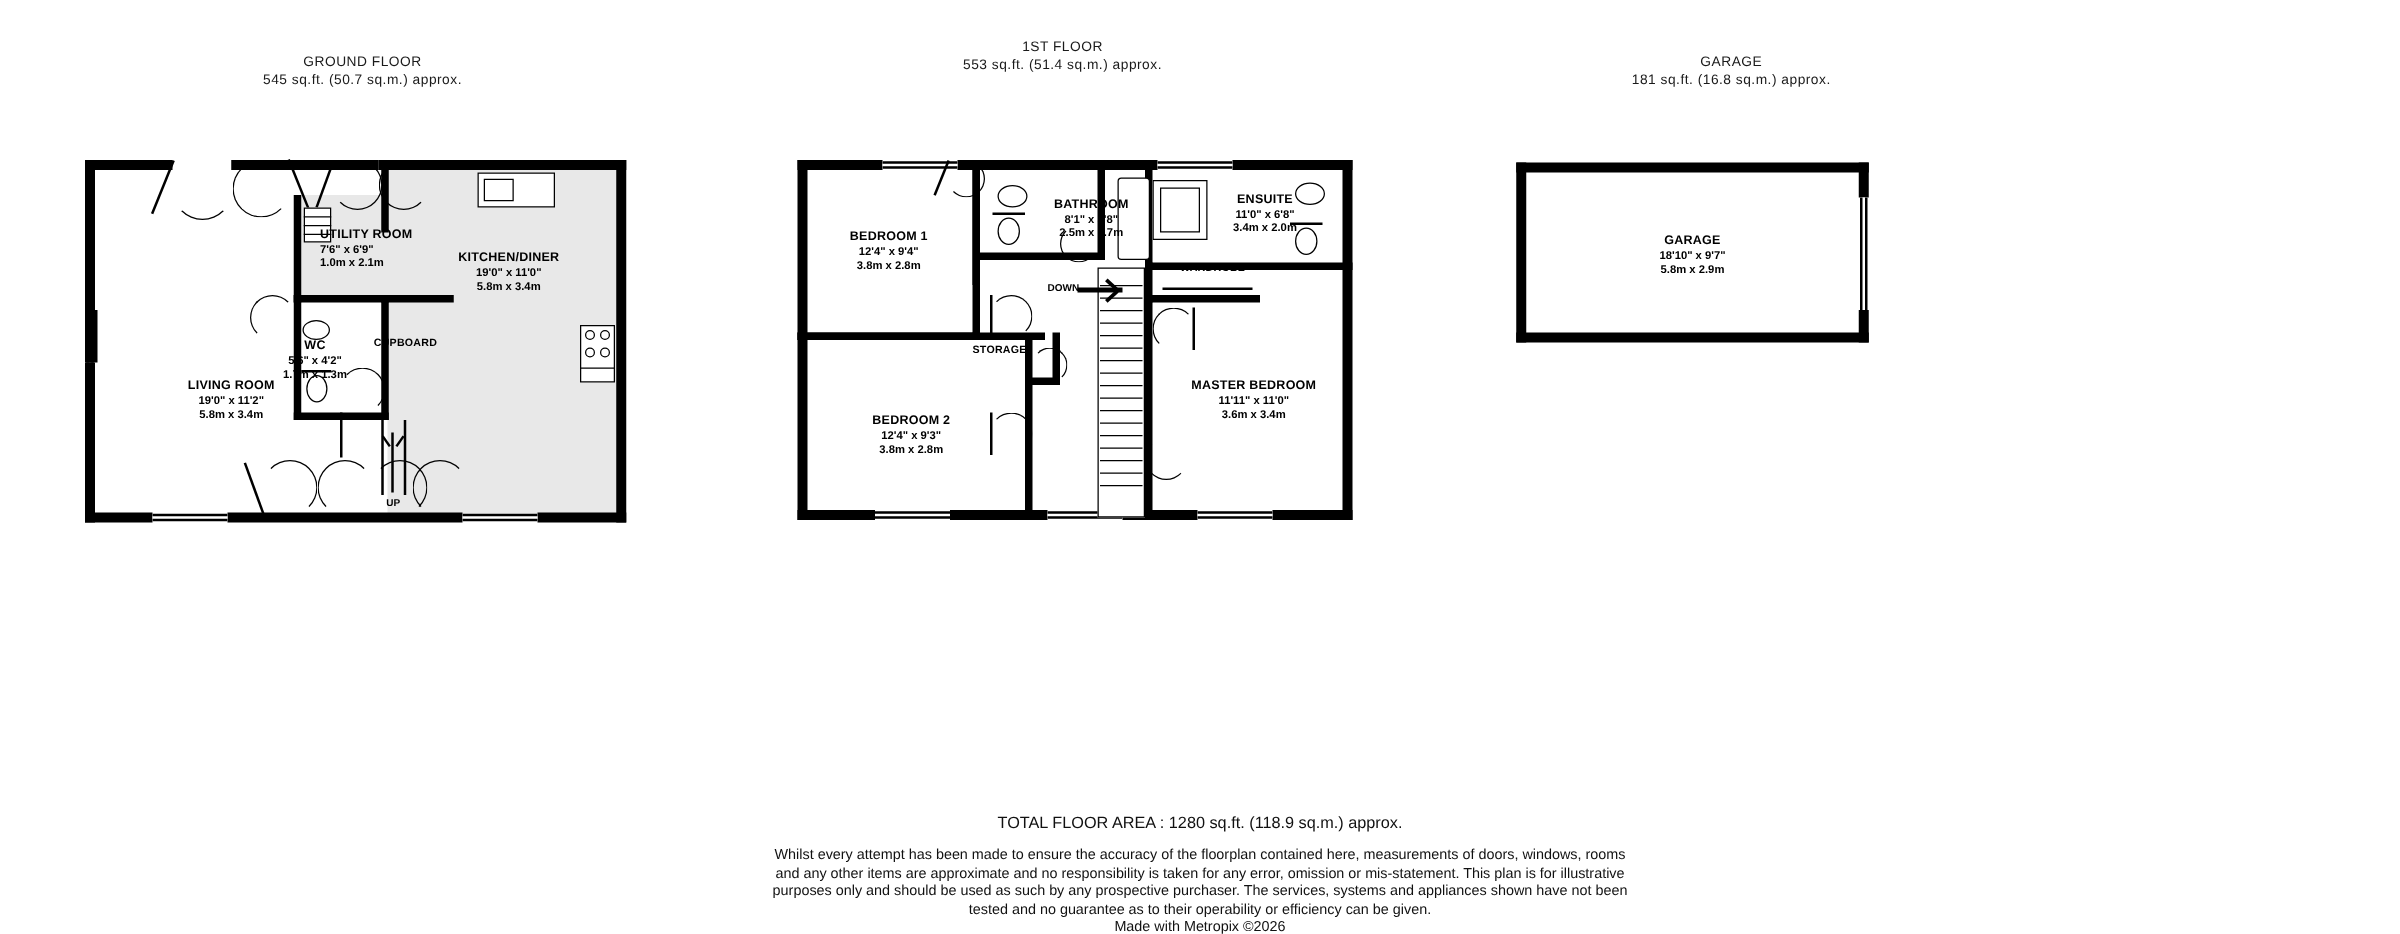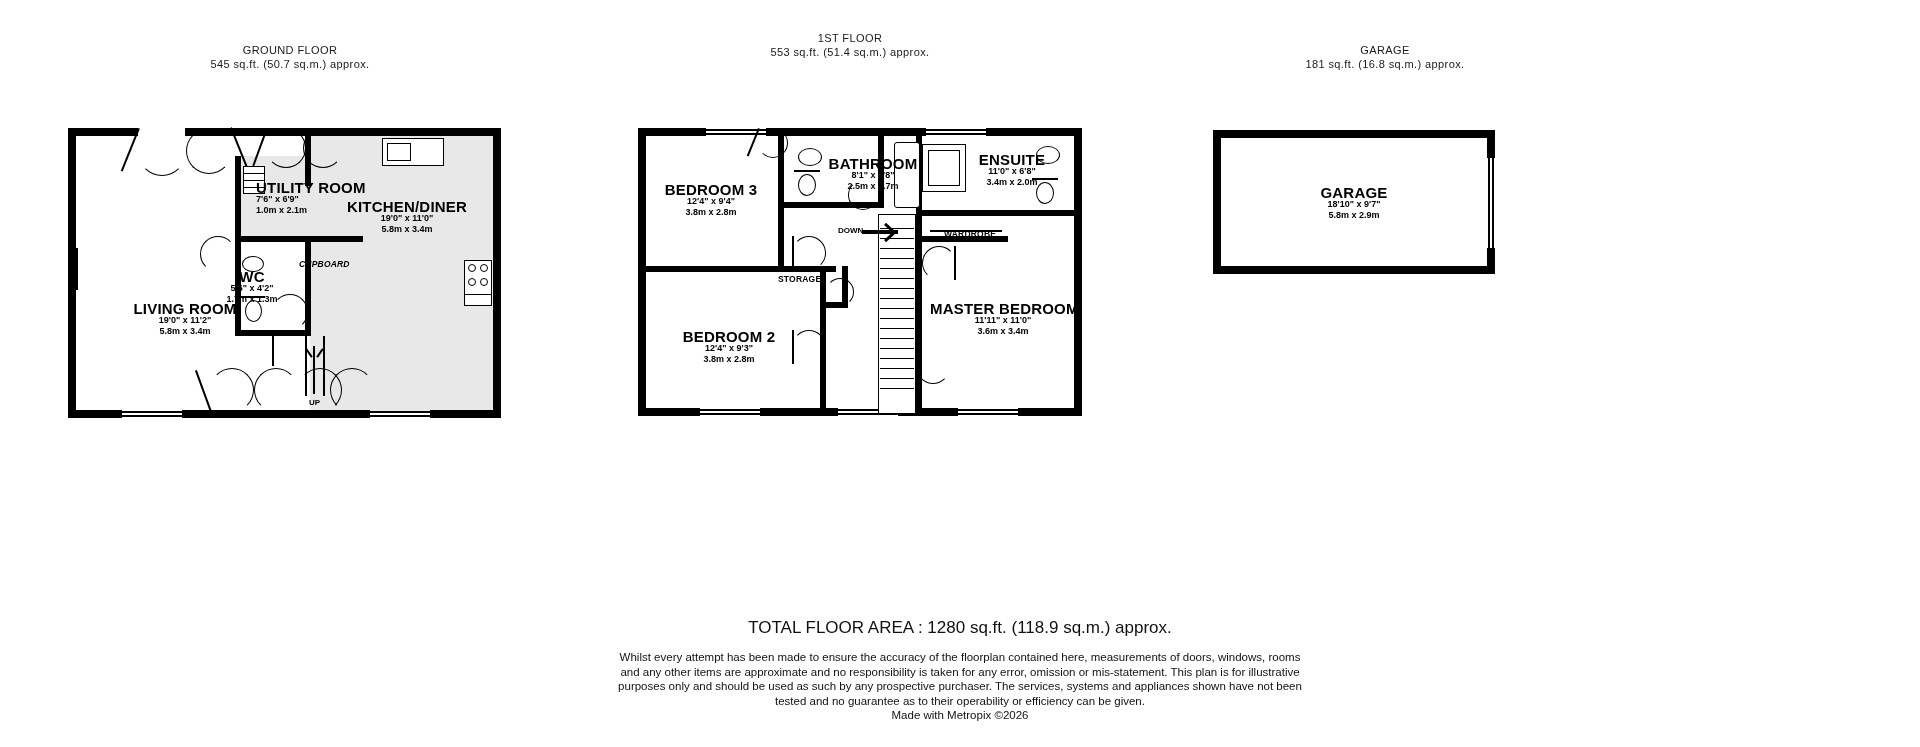--- a/index.html
+++ b/index.html
@@ -56,21 +56,21 @@
   
   .room-label {
     position: absolute;
     text-align: center;
     font-size: 9.5px;
     font-weight: bold;
     line-height: 11.5px;
     color: #000000;
     white-space: nowrap;
   }
-  .room-label .nm { font-size: 15px; font-weight: bold; letter-spacing: 0.2px;}
+  .room-label .nm { font-size: 10px; font-weight: bold; letter-spacing: 0.2px;}
   .room-label .dim { font-size: 9px; font-weight: bold; }
 
   .small-label {
     position: absolute;
     font-size: 8.5px;
     font-weight: bold;
     letter-spacing: 0.2px;
     white-space: nowrap;
     color: #000;
   }
@@ -102,24 +102,25 @@
   }
 
   
   #footer {
     position: absolute;
     left: 0; right: 0;
     top: 618px;
     text-align: center;
   }
   #total-area {
-    font-size: 17px;
+    font-size: 13px;
     color: #111;
     margin-bottom: 12px;
     font-family: "Liberation Sans", sans-serif;
+    margin-top: 32px;
   }
   #disclaimer {
     font-size: 11.5px;
     line-height: 14.5px;
     color: #111;
     max-width: 700px;
     margin: 0 auto;
   }
   #madewith {
     font-size: 11.5px;
@@ -243,21 +244,21 @@
       <div class="dim">19'0"  x 11'0"</div>
       <div class="dim">5.8m  x 3.4m</div>
     </div>
 
     <div class="room-label" style="left:155px; top:153px; width:74px;">
       <div class="nm">WC</div>
       <div class="dim">5'6"  x 4'2"</div>
       <div class="dim">1.7m  x 1.3m</div>
     </div>
 
-    <div class="small-label" style="left:239px; top:141px;font-style:italic;">CUPBOARD</div>
+    <div class="small-label" style="left:239px; top:151px;">CUPBOARD</div>
   </div>
 
   <div class="plan" style="left:630px; top:118px; width:470px; height:310px;">
 
     <div class="wall" style="left:8px; top:10px; width:68px; height:8px;"></div>
     <div class="wall" style="left:136px; top:10px; width:160px; height:8px;"></div>
     <div class="wall" style="left:356px; top:10px; width:96px; height:8px;"></div>
     <div class="window" style="left:76px; top:11px; width:60px; height:6px;"></div>
     <div class="window" style="left:296px; top:11px; width:60px; height:6px;"></div>
 
@@ -337,21 +338,21 @@
     <div class="line" style="left:324px; top:128px; width:2px; height:34px;"></div>
 
     <div class="arc" style="left:162px; top:212px; width:34px; height:34px; border-color:transparent; border-top-color:#000; border-right-color:#000;"></div>
     <div class="line" style="left:162px; top:212px; width:2px; height:34px;"></div>
 
     <div class="arc" style="left:196px; top:160px; width:28px; height:28px; border-color:transparent; border-top-color:#000; border-right-color:#000;"></div>
 
     <div class="arc" style="left:286px; top:232px; width:34px; height:34px; border-color:transparent; border-bottom-color:#000; border-left-color:#000;"></div>
 
     <div class="room-label" style="left:22px; top:66px; width:118px;">
-      <div class="nm">BEDROOM 3</div>
+      <div class="nm">BEDROOM 1</div>
       <div class="dim">12'4"  x 9'4"</div>
       <div class="dim">3.8m  x 2.8m</div>
     </div>
 
     <div class="room-label" style="left:188px; top:40px; width:110px;">
       <div class="nm">BATHROOM</div>
       <div class="dim">8'1"  x 5'8"</div>
       <div class="dim">2.5m  x 1.7m</div>
     </div>
 
@@ -366,21 +367,21 @@
       <div class="dim">11'11"  x 11'0"</div>
       <div class="dim">3.6m  x 3.4m</div>
     </div>
 
     <div class="room-label" style="left:40px; top:213px; width:118px;">
       <div class="nm">BEDROOM 2</div>
       <div class="dim">12'4"  x 9'3"</div>
       <div class="dim">3.8m  x 2.8m</div>
     </div>
 
-    <div class="small-label" style="left:302px; top:111px;margin-left:12px;">WARDROBE</div>
+    <div class="small-label" style="left:302px; top:91px;margin-left:12px;">WARDROBE</div>
     <div class="small-label" style="left:148px; top:156px;">STORAGE</div>
   </div>
 
   <div class="plan" style="left:1205px; top:118px; width:300px; height:170px;">
 
     <div class="wall" style="left:8px; top:12px; width:282px; height:8px;"></div>
     <div class="wall" style="left:8px; top:12px; width:8px; height:144px;"></div>
     <div class="wall" style="left:8px; top:148px; width:282px; height:8px;"></div>
     <div class="wall" style="left:282px; top:12px; width:8px; height:28px;"></div>
     <div class="wall" style="left:282px; top:130px; width:8px; height:26px;"></div>

